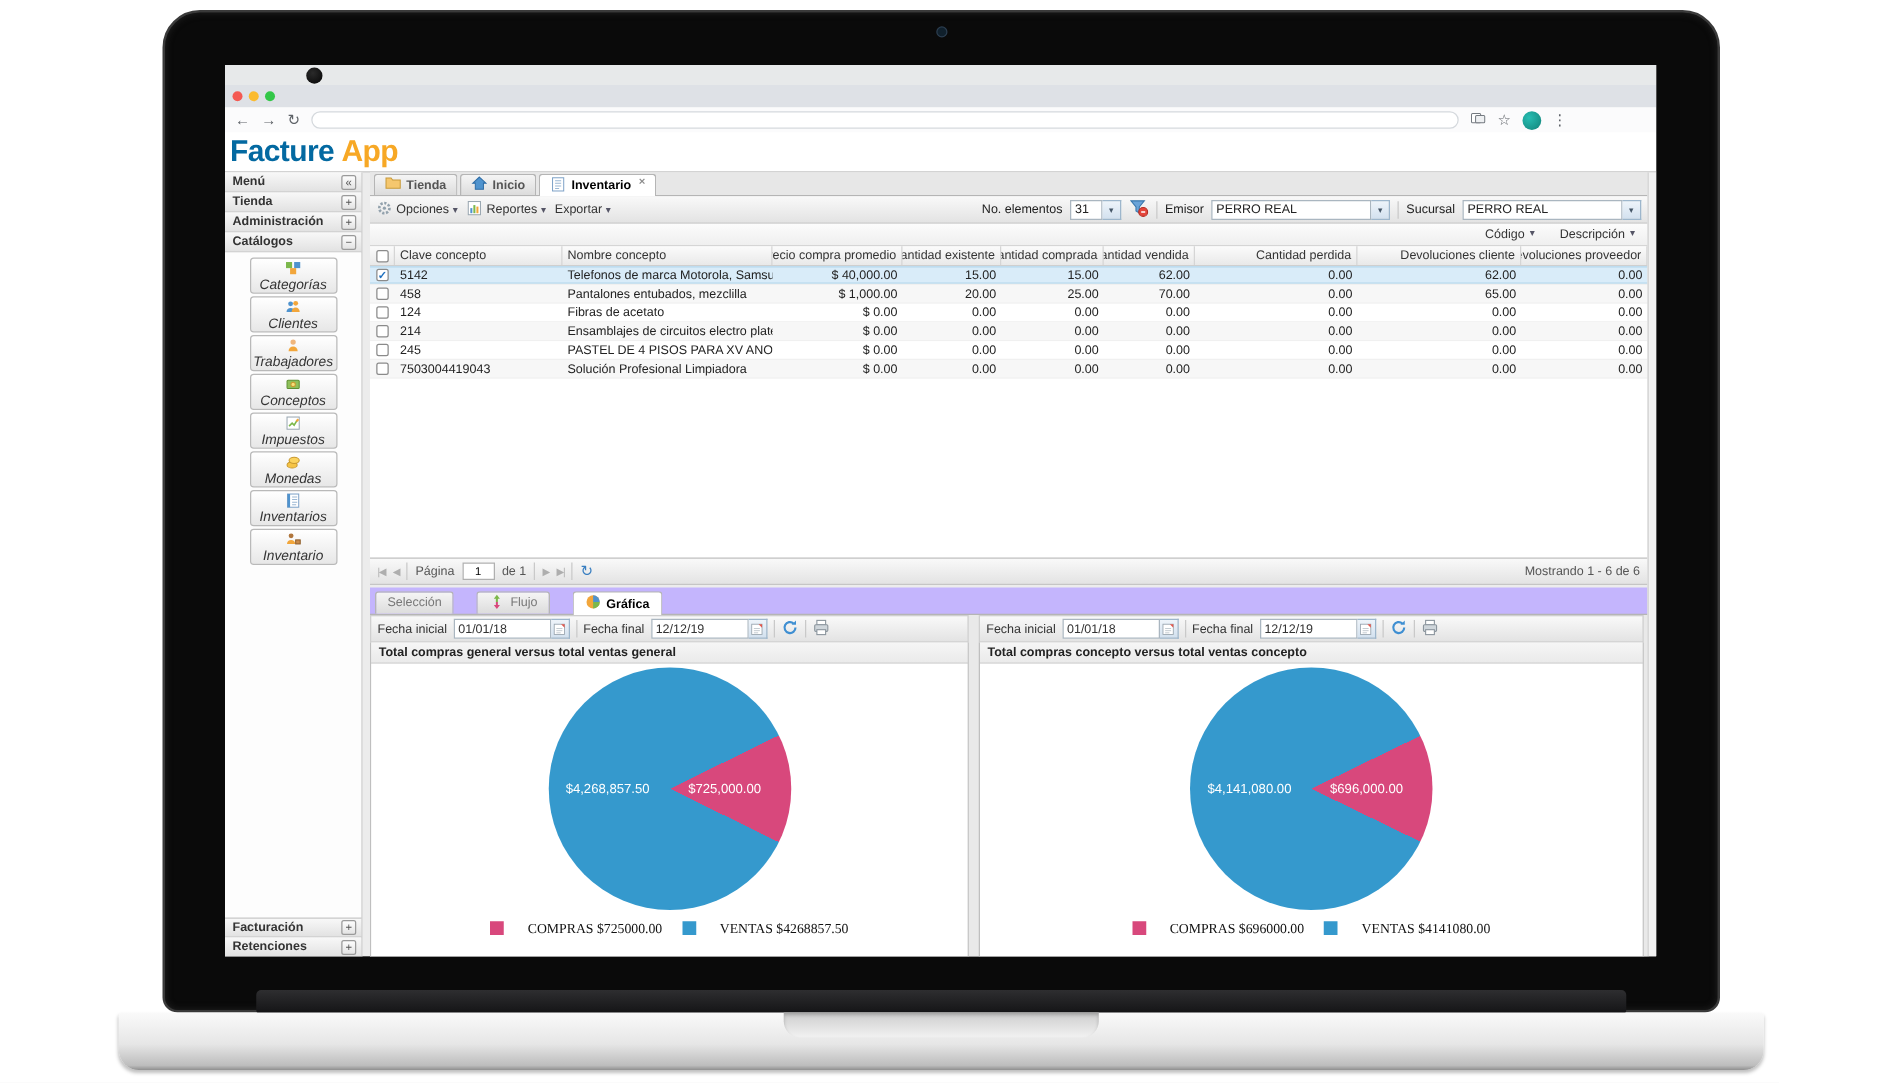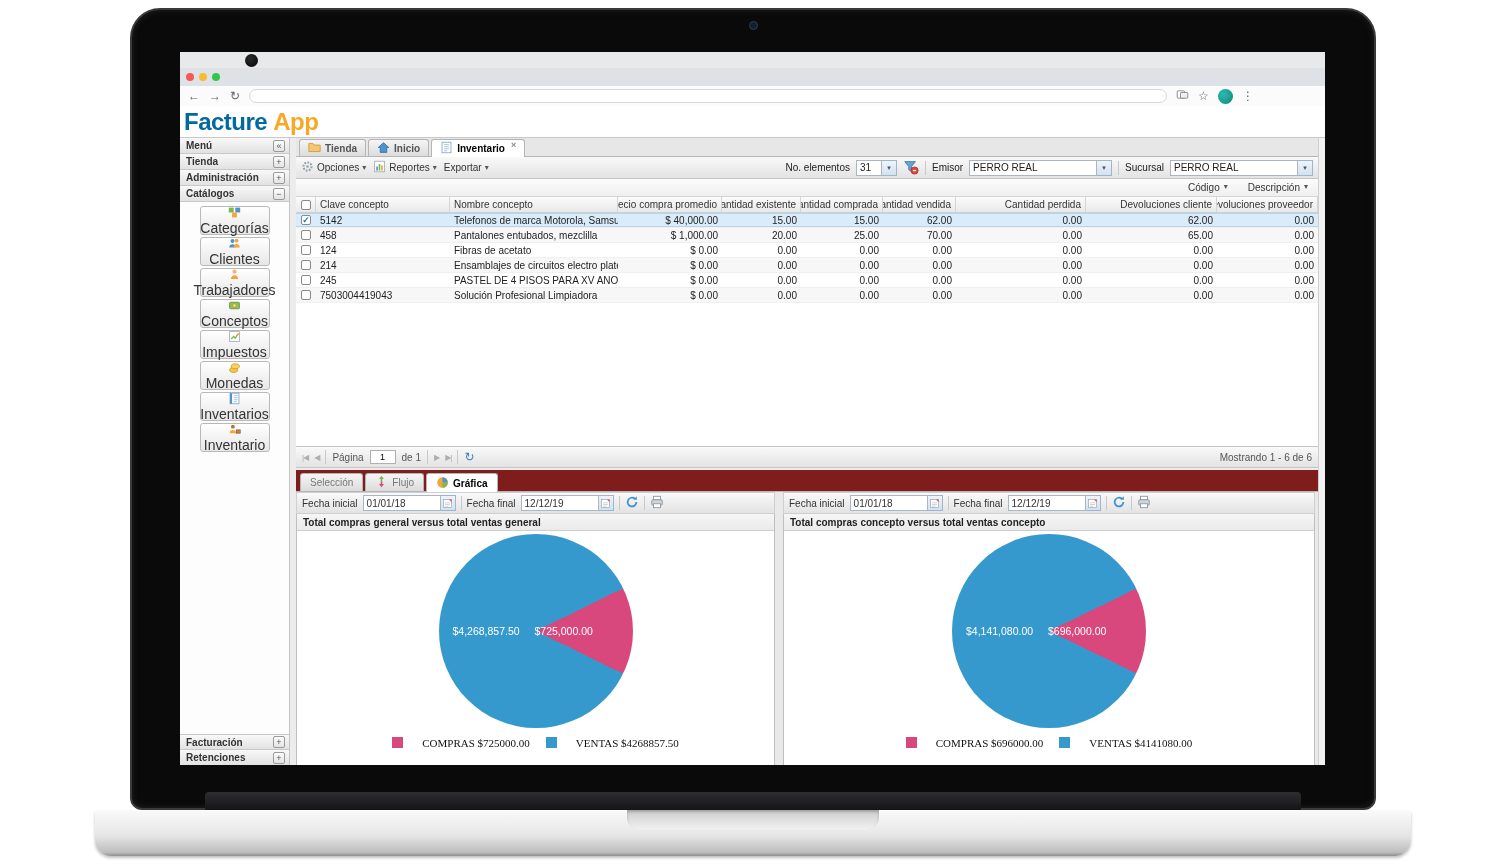--- a/index.html
+++ b/index.html
@@ -53,21 +53,21 @@
          display:flex; align-items:center; padding:0 4px 0 6px; font-weight:bold; color:#333; }
   .acc span.lbl { flex:1; }
   .acc-btn { width:12px; height:12px; border:1px solid #9a9a9a; border-radius:2px;
              background:linear-gradient(#fdfdfd,#e3e3e3); font-size:9px; line-height:10px;
              text-align:center; color:#555; font-weight:normal; }
   .cat-panel { flex:1; background:#fdfdfd; padding-top:4px; display:flex; flex-direction:column;
                align-items:center; gap:2px; overflow:hidden; }
   .cat-btn { width:70px; height:29px; border:1px solid #b9b9b9; border-radius:3px;
              background:linear-gradient(#ffffff,#e7e7e7); display:flex; flex-direction:column;
              align-items:center; justify-content:center; gap:1px; }
-  .cat-btn .cl { font-size:14px; color:#333; }
+  .cat-btn .cl { font-size:11px; color:#333;font-style:italic; }
   .cat-btn svg { display:block; }
 
   
   .main { position:absolute; left:116px; top:0; width:1022px; height:628px; display:flex;
           flex-direction:column; background:#ececec; }
   .right-strip { position:absolute; left:1138px; top:0; width:7px; height:628px; background:#f2f2f2;
                  border-left:1px solid #cfcfcf; }
 
   .tabstrip { height:19px; background:#e7e7e7; border-bottom:1px solid #b5b5b5; display:flex;
               align-items:flex-end; gap:2px; padding:2px 0 0 3px; }
@@ -113,41 +113,41 @@
   .pagebar { height:22px; background:linear-gradient(#f9f9f9,#e3e3e3); border-top:1px solid #c5c5c5;
              border-bottom:1px solid #c5c5c5; display:flex; align-items:center; padding:0 6px; gap:6px;
              color:#555; }
   .pg { color:#aeaeae; font-size:8px; letter-spacing:-1px; }
   .pg-input { width:26px; height:14px; border:1px solid #b0b0b0; text-align:center; font-size:9px; }
   .pg-refresh { color:#3a7fc1; font-size:12px; }
   .showing { margin-left:auto; color:#555; }
 
   .gap2 { height:2px; }
 
-  .bottomtabs { height:22px; background:#7f1d1d; border-bottom:1px solid #b5b5b5; display:flex;
-                align-items:center; gap:2px; padding:3px 0 0 4px; }
+  .bottomtabs { height:22px; background:#c4b5fd; border-bottom:1px solid #b5b5b5; display:flex;
+                align-items:center; gap:18px; padding:3px 0 0 4px; }
   .btab { height:18px; border:1px solid #b5b5b5; border-bottom:none; border-radius:3px 3px 0 0;
           background:linear-gradient(#f5f5f5,#dcdcdc); display:flex; align-items:center; gap:4px;
           padding:0 9px; color:#777; }
   .btab.active { background:#fff; color:#000; font-weight:bold; height:19px; margin-bottom:-1px; z-index:2; }
 
   .panels { height:274px; display:flex; gap:8px; background:#e9e9e9; padding-right:3px; }
   .panel { display:flex; flex-direction:column; }
   .panel.left { width:479px; } .panel.right { flex:1; }
   .datebar { height:22px; background:linear-gradient(#f9f9f9,#e3e3e3); border:1px solid #cfcfcf;
              display:flex; align-items:center; gap:5px; padding:0 5px; color:#333; }
   .dfield { width:78px; }
   .chartframe { flex:1; border:1px solid #bfbfbf; border-top:none; display:flex; flex-direction:column; }
   .charttitle { height:17px; background:linear-gradient(#f6f6f6,#eaeaea); border-bottom:1px solid #cfcfcf;
                 display:flex; align-items:center; padding:0 6px; font-weight:bold; color:#222; }
   .chartarea { flex:1; background:#fff; display:flex; flex-direction:column; align-items:center; }
   .pie { width:194px; height:194px; border-radius:50%; margin-top:3px; position:relative; }
   .slice-label { position:absolute; top:50%; transform:translateY(-50%); color:#fff;
                  font-size:10.5px; white-space:nowrap; }
-  .sl-ventas { left:14px; } .sl-compras { left:96px;text-align:center; }
+  .sl-ventas { left:14px; } .sl-compras { left:112px;text-align:center; }
   .legend { margin-top:9px; display:flex; gap:16px; align-items:center;
             font-family:"Liberation Serif",serif; font-size:11px; color:#111; }
   .litem { display:flex; align-items:flex-start; gap:19px; }
   .sw { width:11px; height:11px; }
 </style>
 </head>
 <body>
 
 <div id="stage">
   <div class="bezel"></div>

